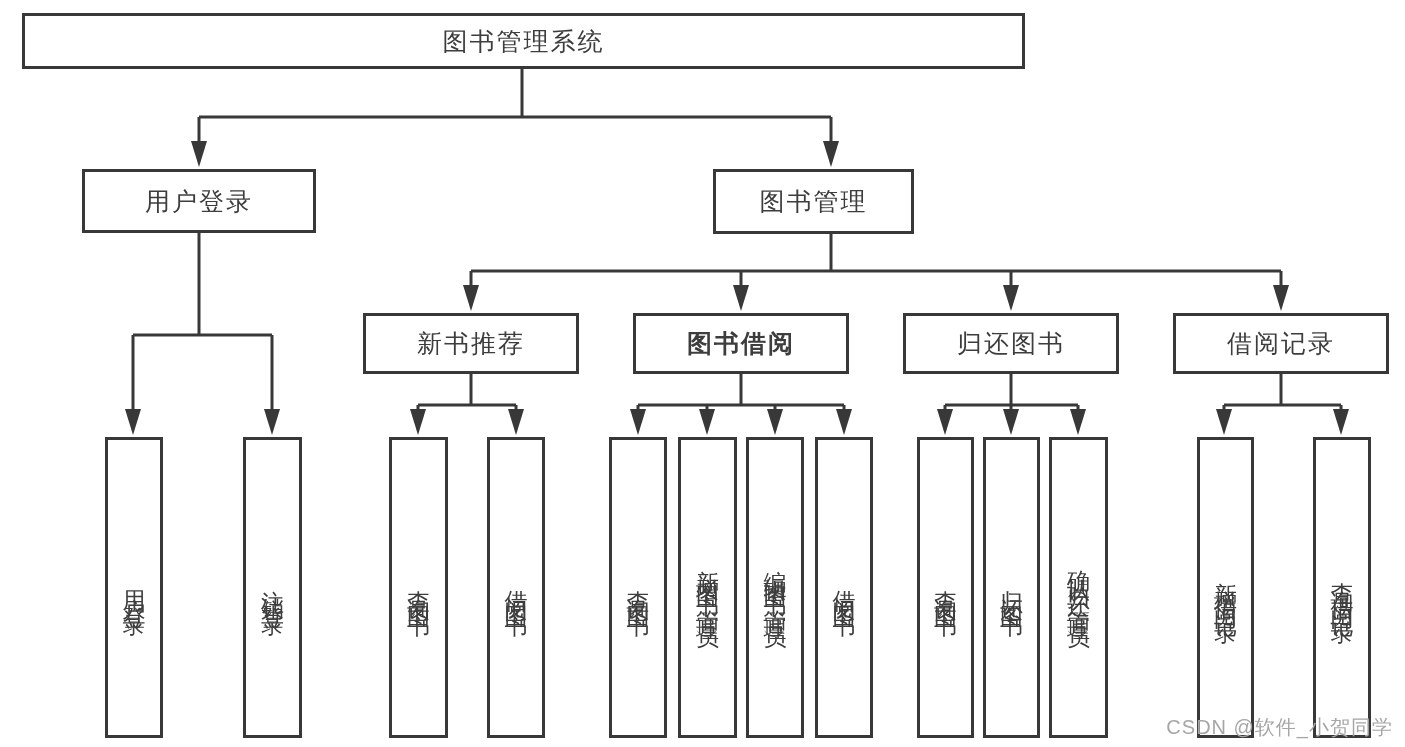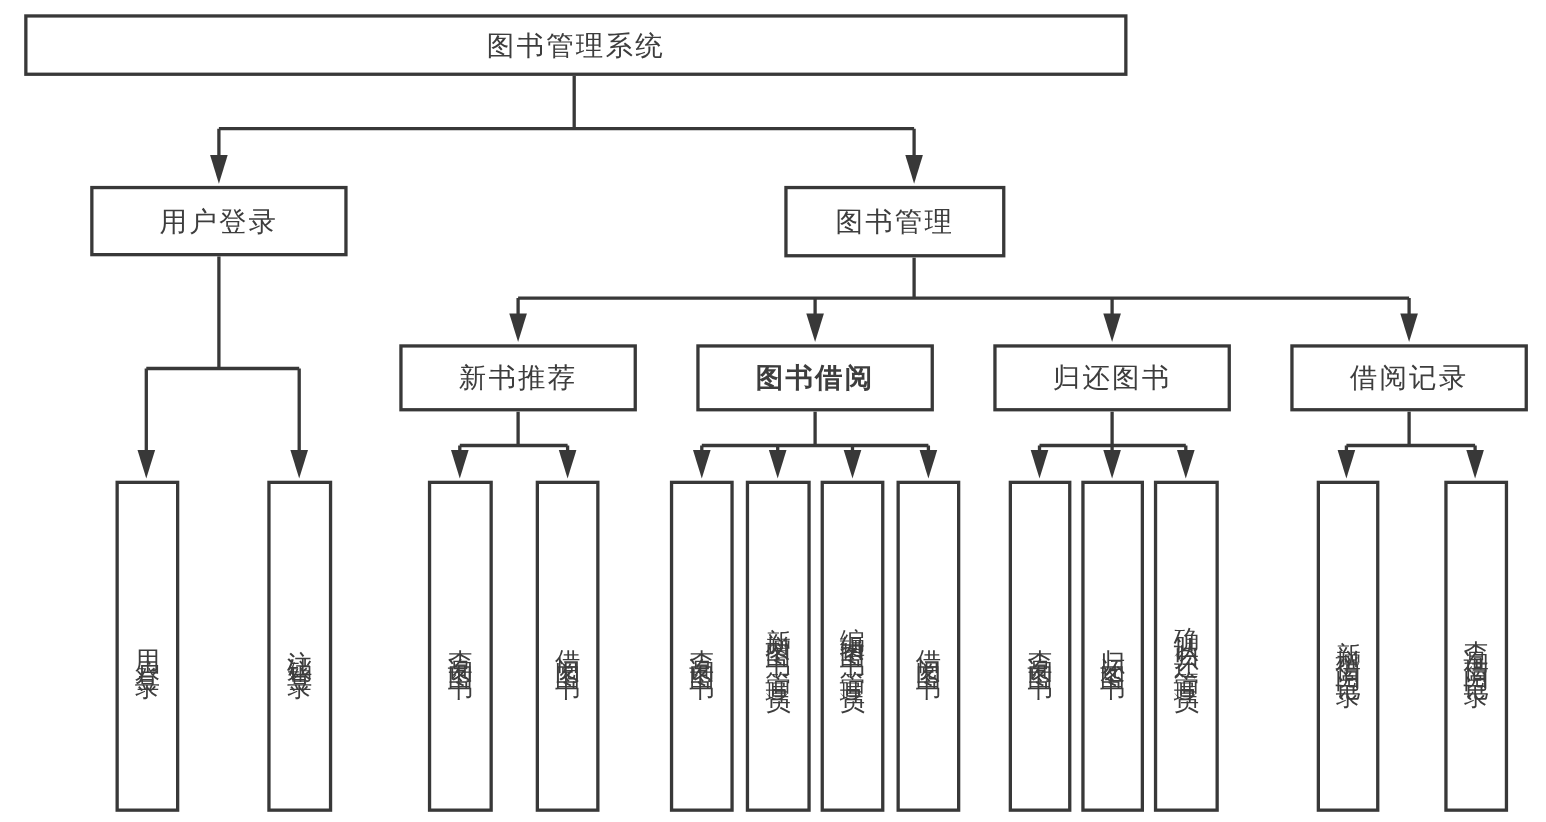--- a/index.html
+++ b/index.html
@@ -123,14 +123,15 @@
   <div class="box vbox" style="left:746px; top:437px; width:58px; height:301px;">编辑图书（管理员）</div>
   <div class="box vbox" style="left:815px; top:437px; width:58px; height:301px;">借阅图书</div>
 
   <div class="box vbox" style="left:917px; top:437px; width:57px; height:301px;">查询图书</div>
   <div class="box vbox" style="left:983px; top:437px; width:57px; height:301px;">归还图书</div>
   <div class="box vbox" style="left:1049px; top:437px; width:59px; height:301px;">确认归还（管理员）</div>
 
   <div class="box vbox" style="left:1197px; top:437px; width:57px; height:301px;">新增借阅记录</div>
   <div class="box vbox" style="left:1313px; top:437px; width:58px; height:301px;">查询借阅记录</div>
 
+  <div class="watermark">CSDN @软件_小贺同学</div>
 
 </div>
 
 </body></html>

